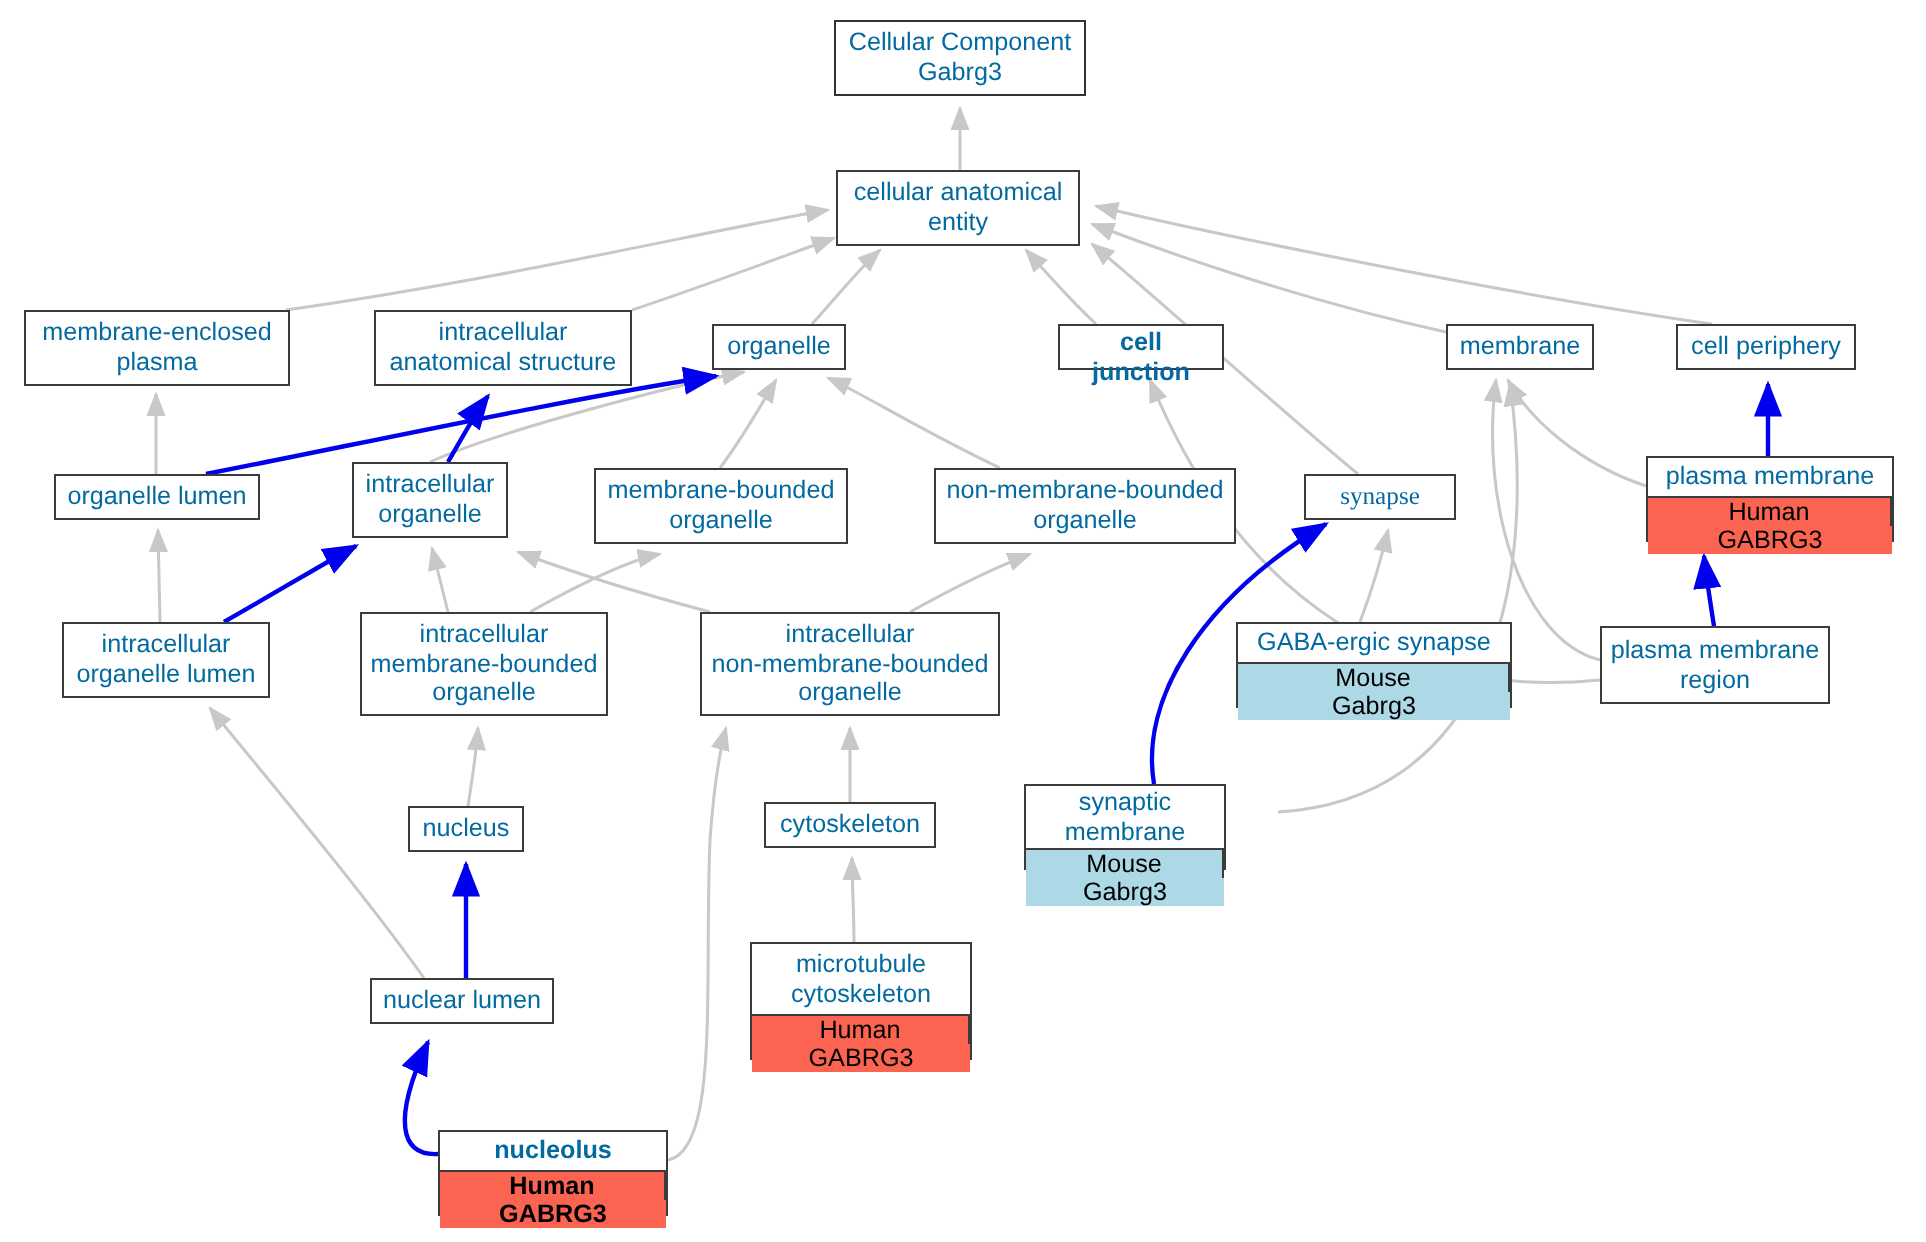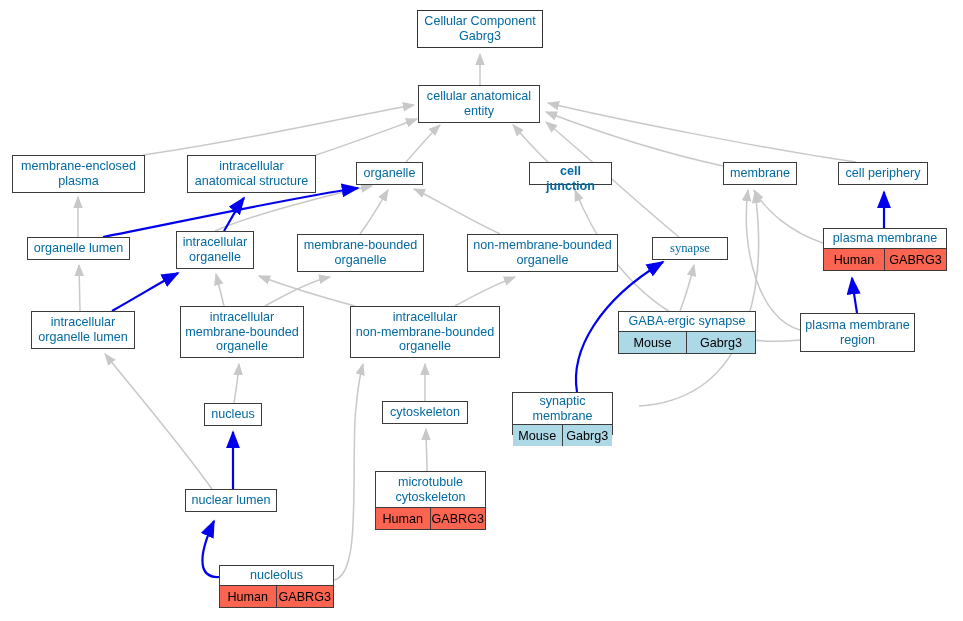--- a/index.html
+++ b/index.html
@@ -46,21 +46,21 @@
     color: #0369a1;
     padding: 1px 4px;
     white-space: pre-line;
   }
   .node.root {
     border-width: 1.8px;
     border-color: #333333;
   }
   .species-row {
     display: flex;
-    flex-direction: row;
+    flex-direction: column;
     border-top: 1.4px solid #3b3b3b;
     height: 21px;
     flex: 0 0 21px;
   }
   .species-cell {
     flex: 1 1 50%;
     display: flex;
     align-items: center;
     justify-content: center;
     font-size: 12.6px;
@@ -284,21 +284,21 @@
 
   <div class="node" style="left:375px; top:471px; width:111px; height:59px;">
     <div class="title">microtubule
 cytoskeleton</div>
     <div class="species-row">
       <div class="species-cell left sp-human">Human</div>
       <div class="species-cell sp-human">GABRG3</div>
     </div>
   </div>
 
-  <div class="node" style="left:219px; top:565px; width:115px; height:43px;">
+  <div class="node" style="left:219px; top:565px; width:115px; height:43px;font-weight:bold;">
     <div class="title">nucleolus</div>
     <div class="species-row">
       <div class="species-cell left sp-human">Human</div>
       <div class="species-cell sp-human">GABRG3</div>
     </div>
   </div>
 
 </div>
 
 </body></html>

